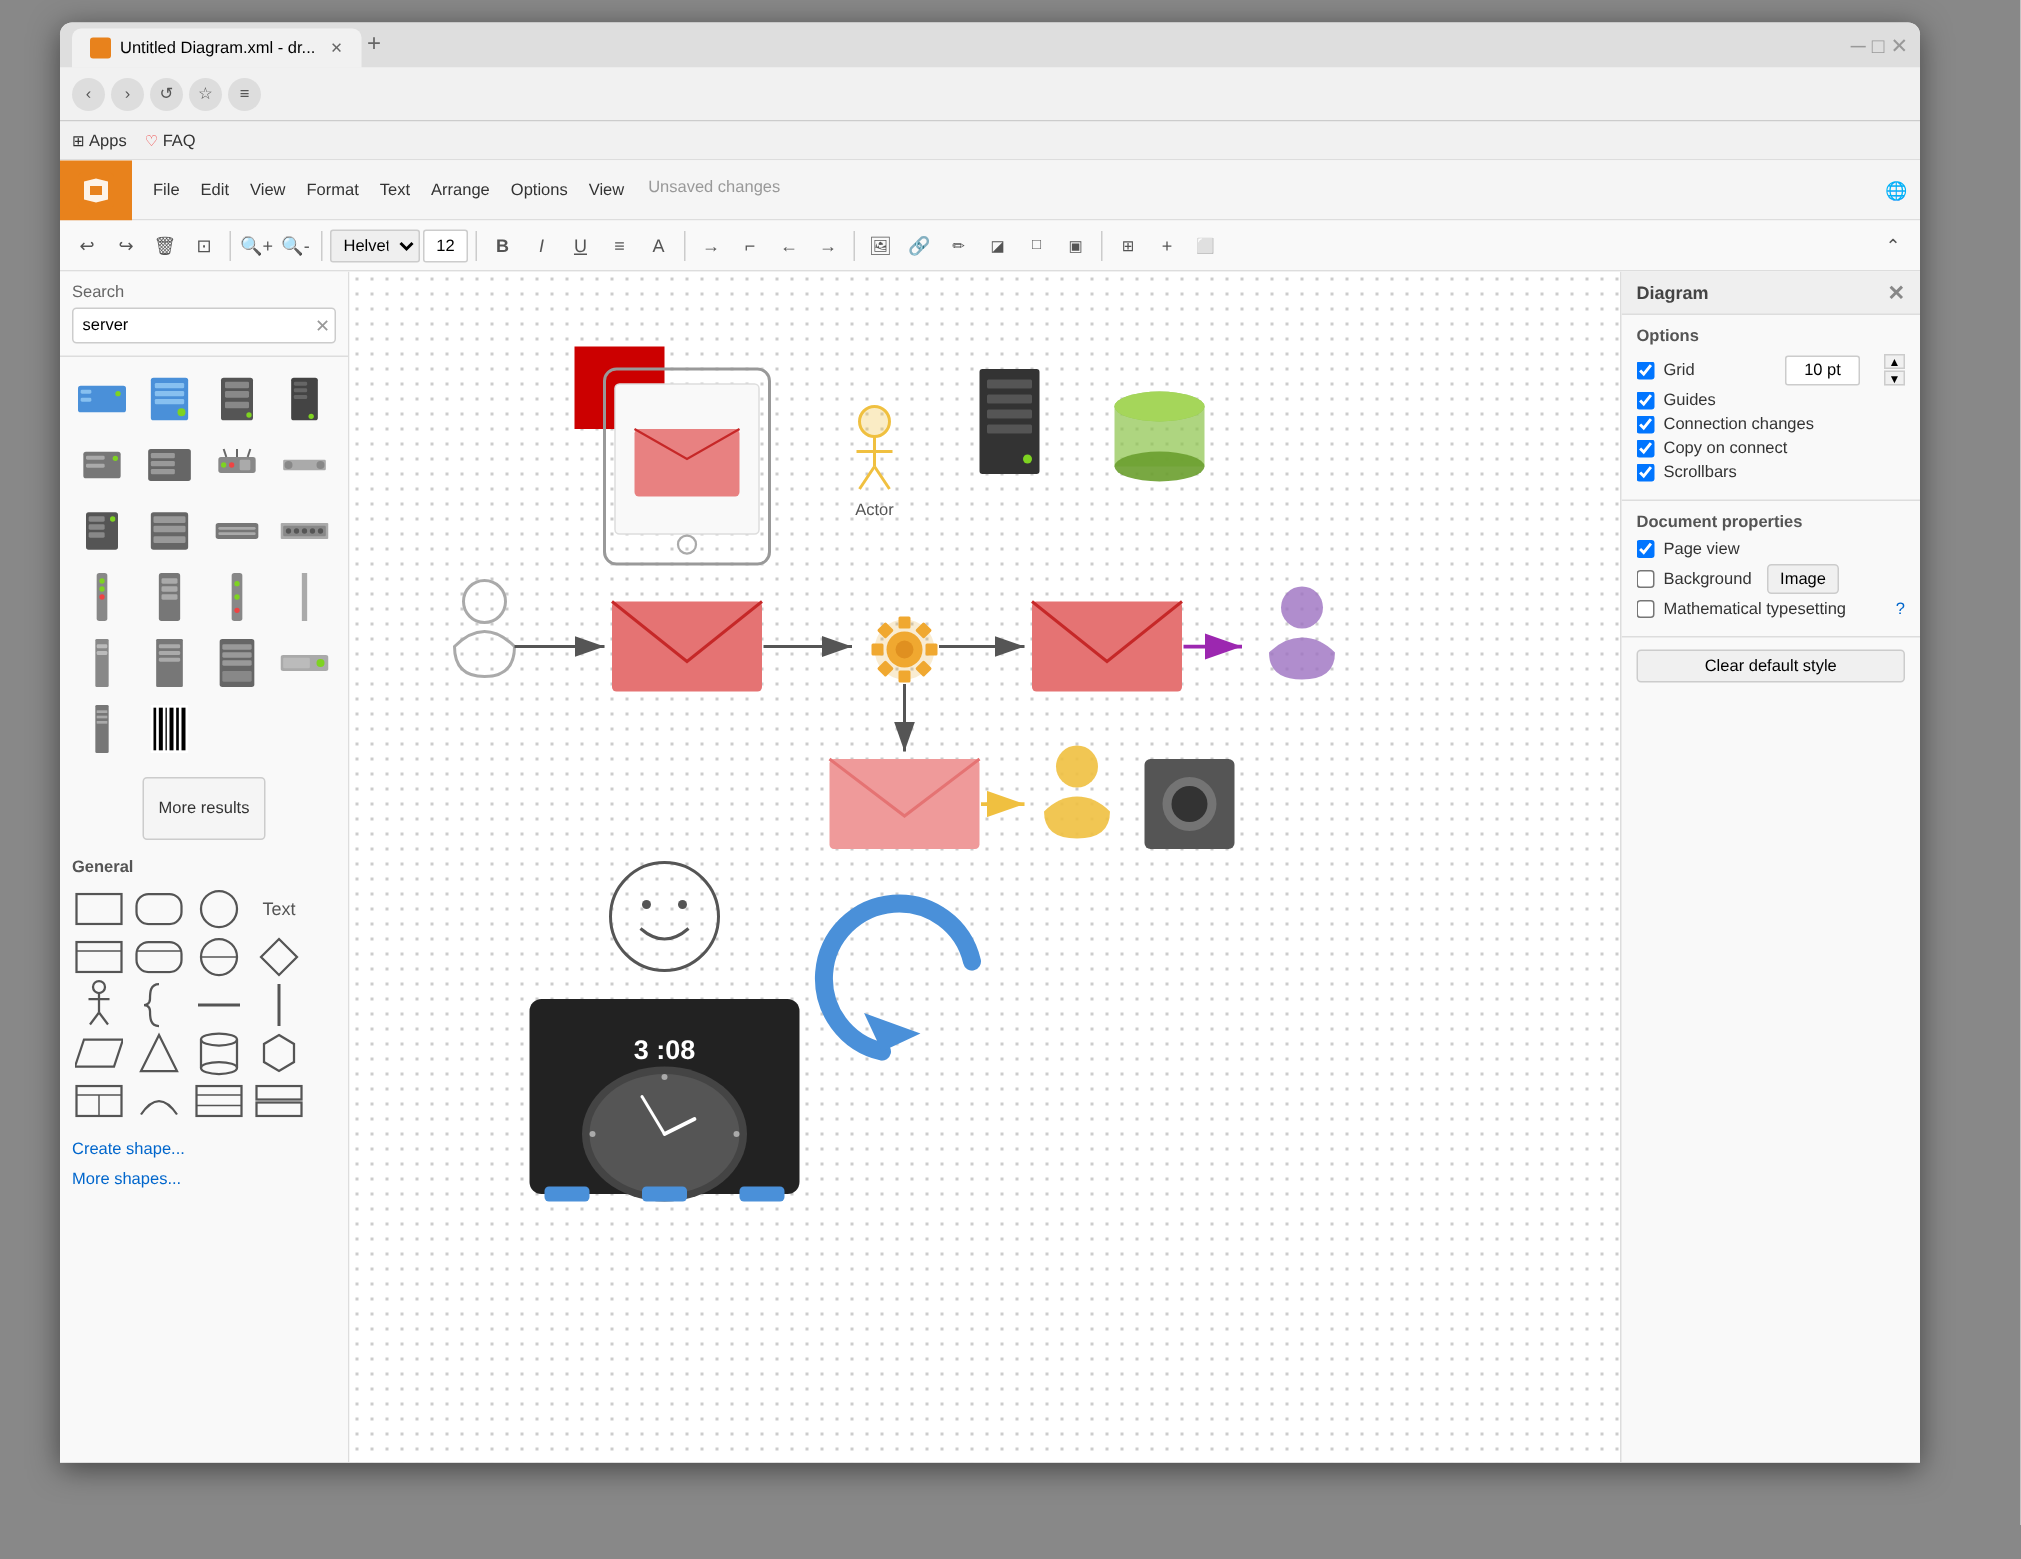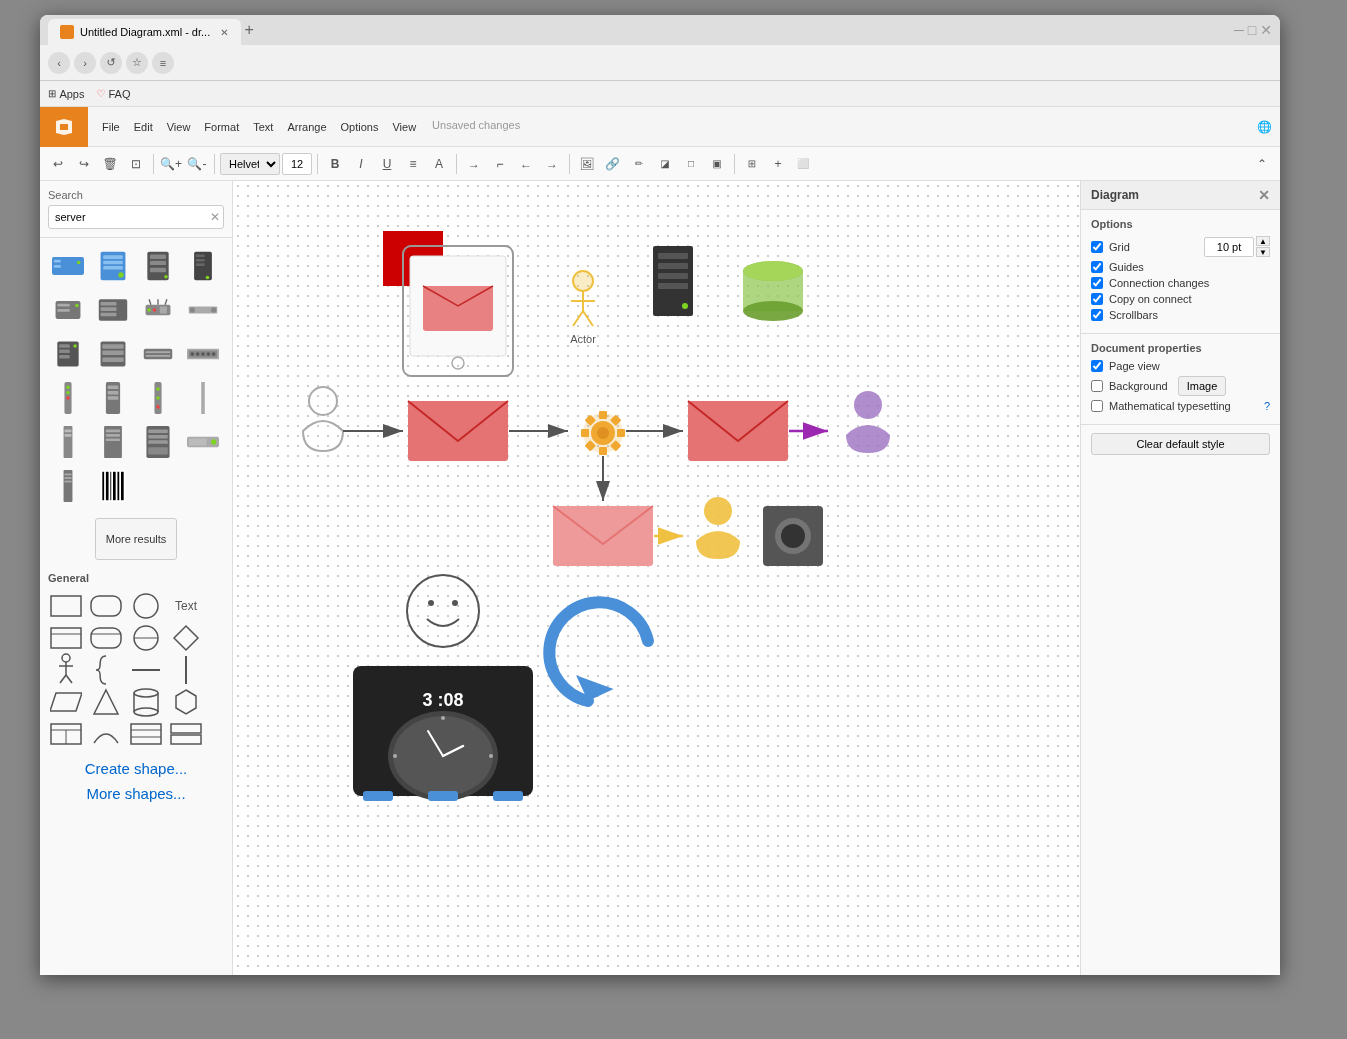--- a/index.html
+++ b/index.html
@@ -279,26 +279,25 @@
       height: 28px;
       display: flex;
       align-items: center;
       justify-content: center;
       cursor: pointer;
       border-radius: 2px;
     }
 
     .create-shape-link, .more-shapes-link {
       color: #0066cc;
-      font-size: 15px;
+      font-size: 11px;
       padding: 4px 8px;
       cursor: pointer;
       display: block;
       text-decoration: none;
-      text-align: center;
     }
 
     
     .canvas-area {
       flex: 1;
       background: #fff;
       background-image: radial-gradient(circle, #ccc 1px, transparent 1px);
       background-size: 10px 10px;
       position: relative;
       overflow: hidden;
@@ -1014,21 +1013,21 @@
         <div class="panel-header">
           <span>Diagram</span>
           <span class="panel-close">✕</span>
         </div>
 
         <div class="panel-section">
           <div class="panel-section-title">Options</div>
           <div class="option-row">
             <input type="checkbox" checked="" style="">
             <label>Grid</label>
-            <div style="display:flex;align-items:center;margin-left:auto;gap:2px;">
+            <div style="display:flex;align-items:center;margin-left:auto;gap:16px;">
               <input class="grid-size-input" type="text" value="10 pt" style="">
               <div style="display:flex;flex-direction:column;gap:1px;">
                 <button style="height:10px;width:14px;font-size:8px;border:1px solid #ccc;background:#f0f0f0;cursor:pointer;padding:0;">▲</button>
                 <button style="height:10px;width:14px;font-size:8px;border:1px solid #ccc;background:#f0f0f0;cursor:pointer;padding:0;">▼</button>
               </div>
             </div>
           </div>
           <div class="option-row">
             <input type="checkbox" checked="" style="">
             <label>Guides</label>

